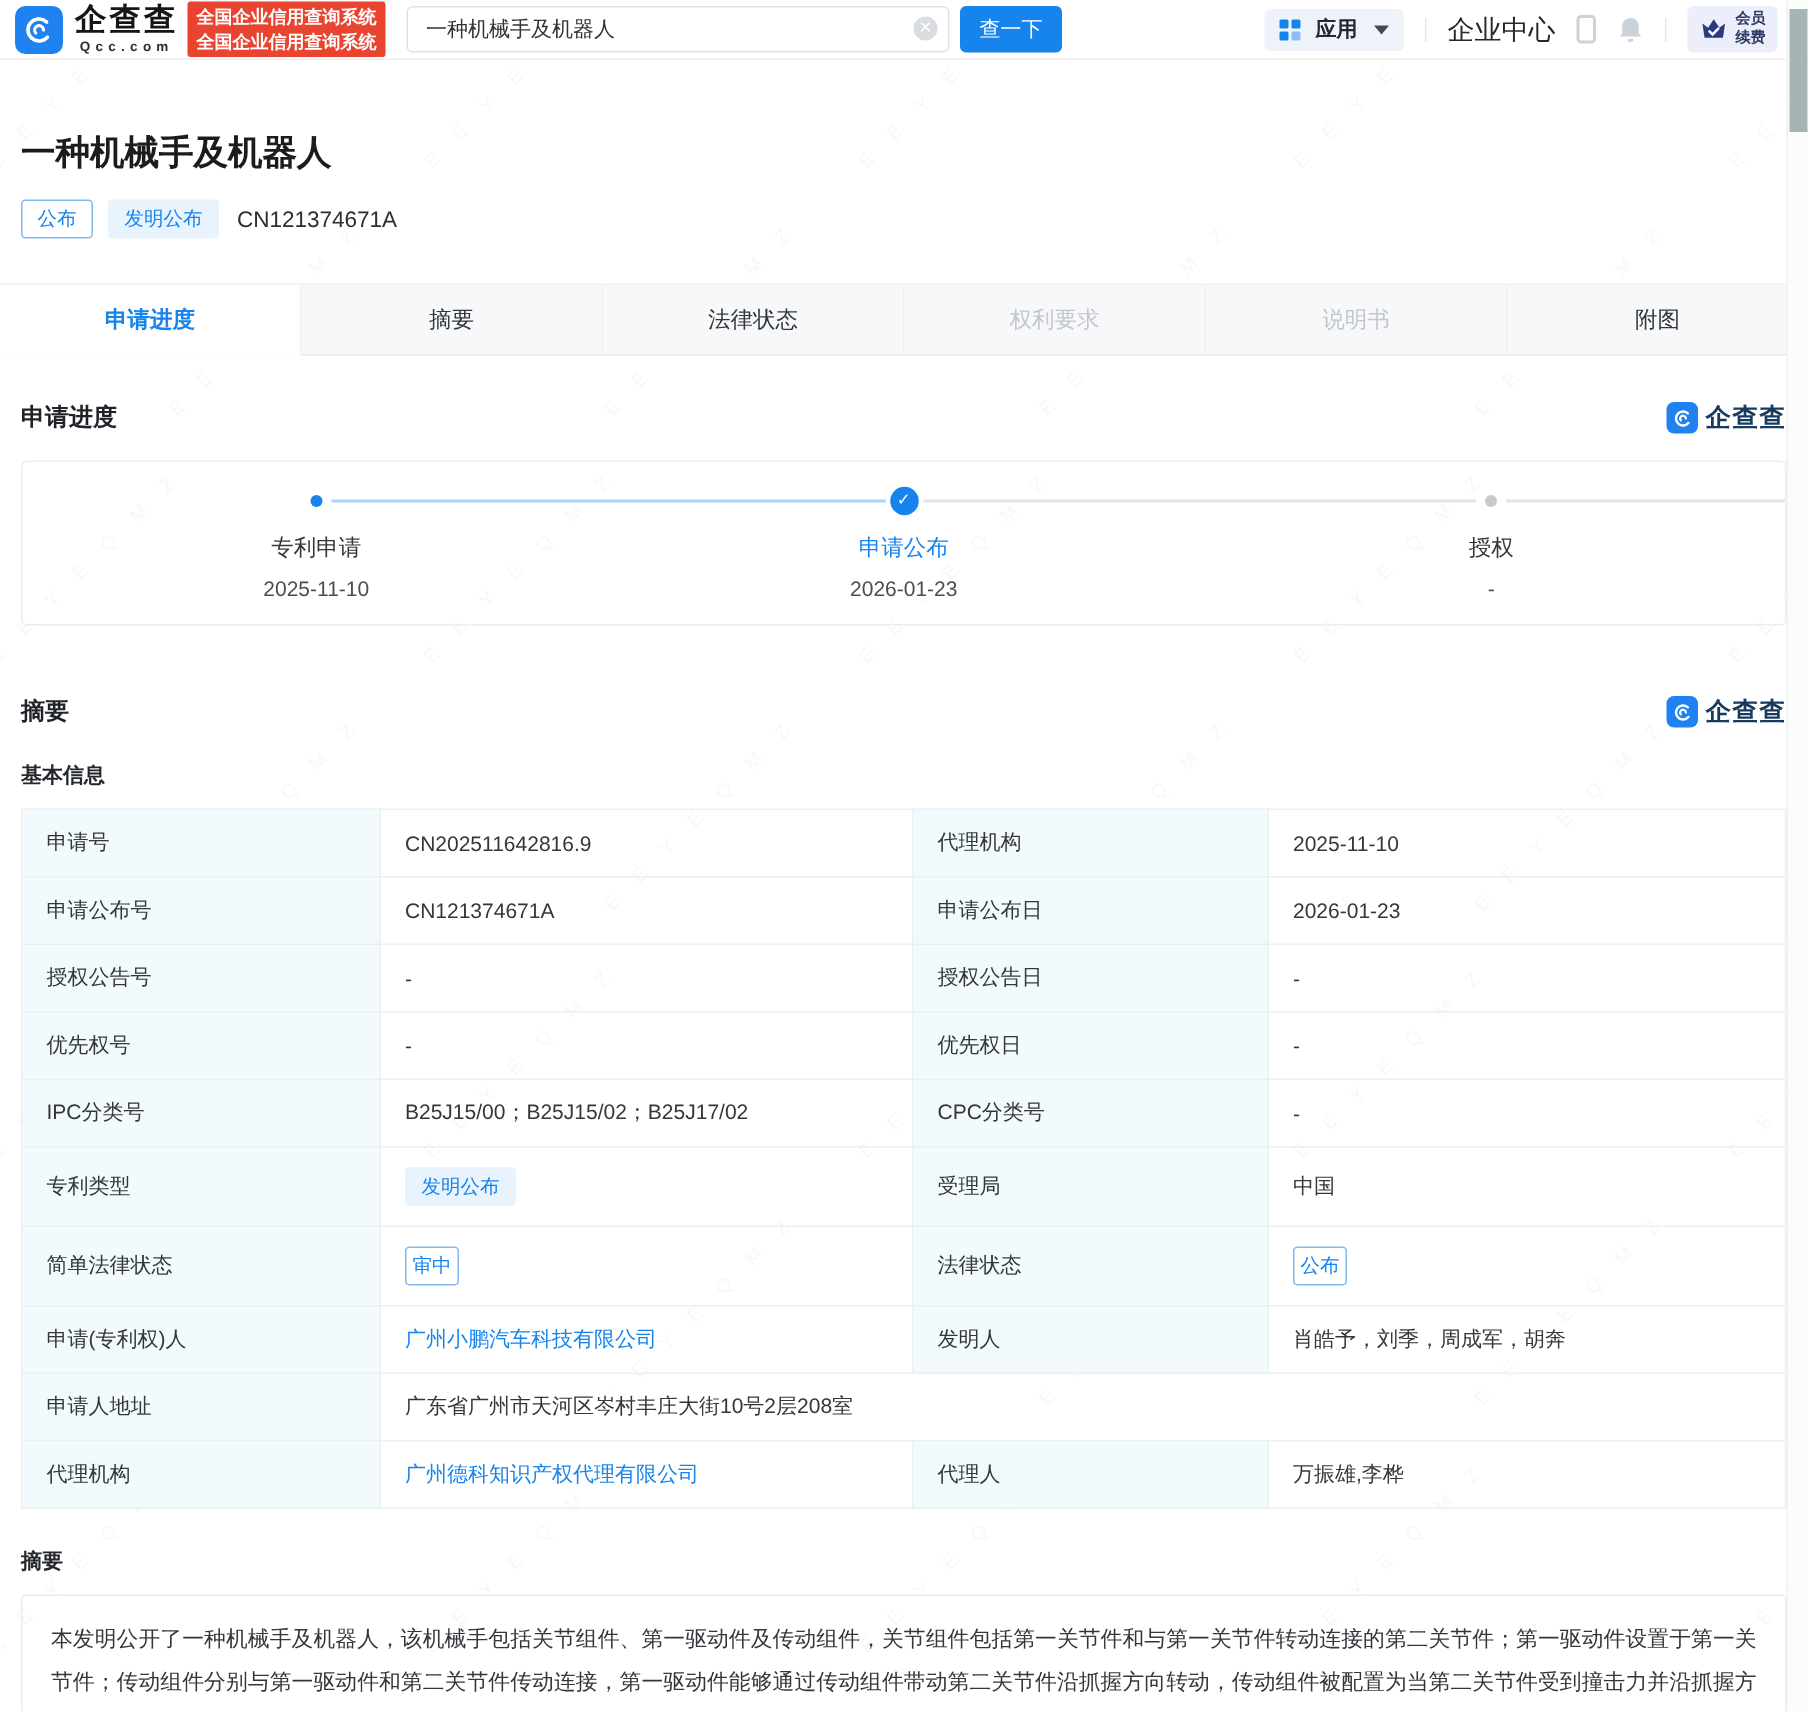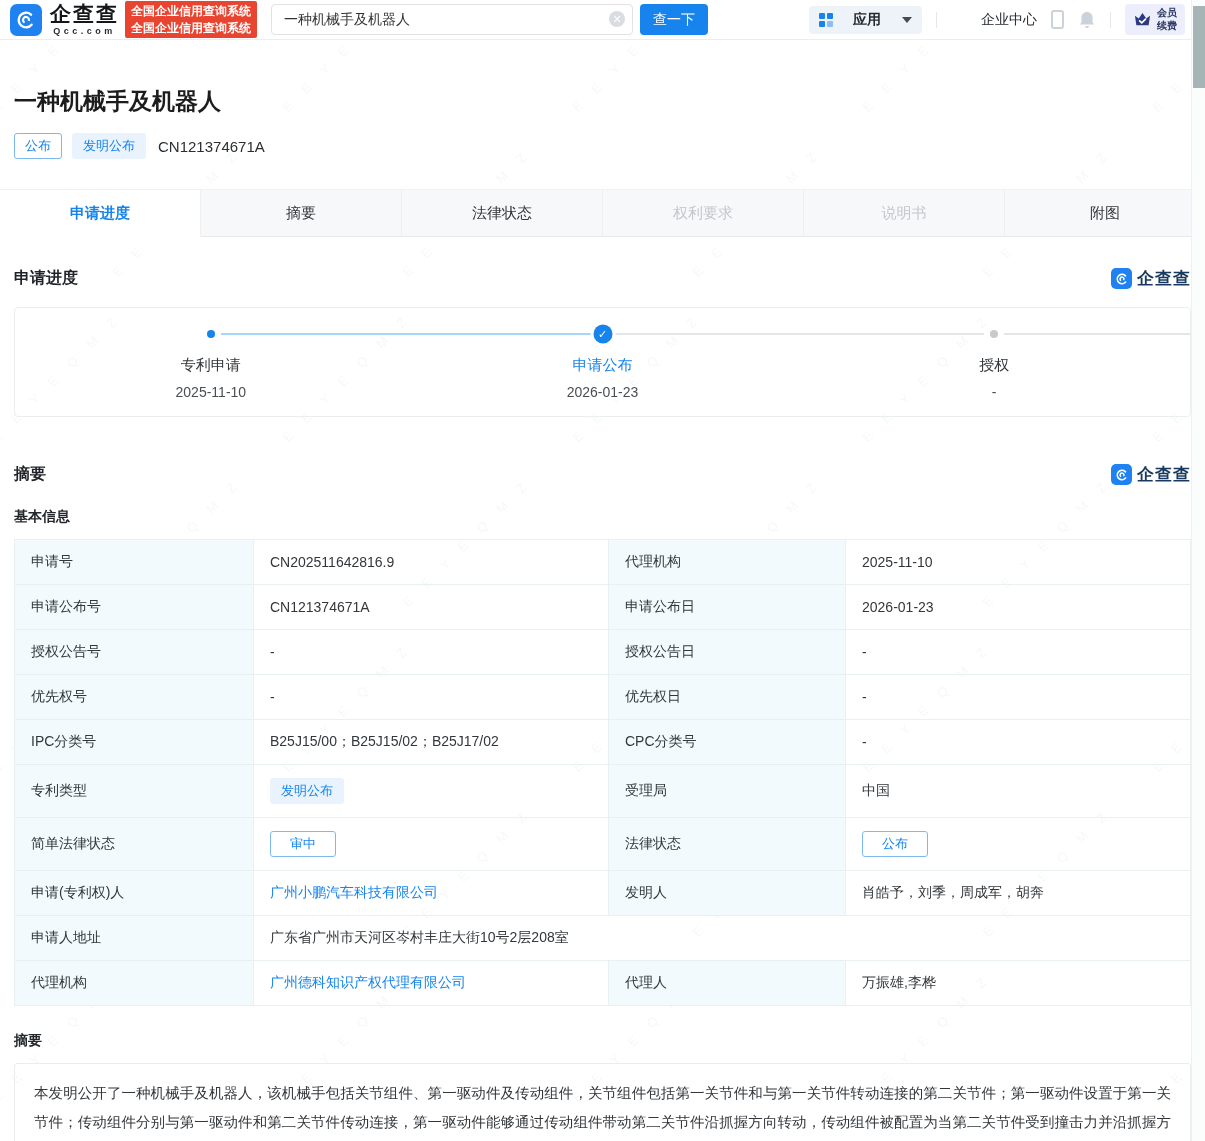--- a/index.html
+++ b/index.html
@@ -27,30 +27,30 @@
   .search-box { position:relative; width:362px; }
   .search-input { width:100%; height:31px; border:1px solid #e2e2e2; border-radius:4px;
                   padding:0 30px 0 12px; font-size:14px; color:#333; outline:none;
                   font-family:inherit; }
   .clear-btn { position:absolute; right:8px; top:7px; width:16px; height:16px; border-radius:50%;
                background:#d9dde1; color:#fff; font-size:11px; line-height:16px; text-align:center;
                cursor:pointer; }
   .search-btn { margin-left:7px; width:68px; height:31px; background:#1684ec; color:#fff;
                 border:none; border-radius:4px; font-size:14px; cursor:pointer; font-family:Liberation Sans, sans-serif; }
   .hnav { margin-left:auto; display:flex; align-items:center; gap:14px; }
-  .apps-pill { display:flex; align-items:center; gap:20px; background:#eef2f9; border-radius:4px;
+  .apps-pill { display:flex; align-items:center; gap:10px; background:#eef2f9; border-radius:4px;
                padding:5px 10px; cursor:pointer; }
   .grid-ic { width:14px; height:14px; display:grid; grid-template-columns:6px 6px; grid-template-rows:6px 6px; gap:2px; }
   .grid-ic i { background:#1684ec; border-radius:1px; }
   .grid-ic i:nth-child(4) { background:#8cbdf4; }
   .apps-label { font-size:14px; font-weight:700; color:#24292f; }
   .caret { width:0; height:0; border-left:5px solid transparent; border-right:5px solid transparent;
            border-top:6px solid #454a50; margin-left:1px; }
   .hdiv { width:1px; height:16px; background:#e6e6e6; }
-  .hlink { font-size:14px; color:#24292f; cursor:pointer; white-space:nowrap;margin-left:30px; }
+  .hlink { font-size:18px; color:#24292f; cursor:pointer; white-space:nowrap; }
   .phone-ic { width:13px; height:19px; border:2px solid #ccd2da; border-radius:3px; cursor:pointer; }
   .bell-ic { cursor:pointer; display:flex; }
   .vip-pill { display:flex; align-items:center; gap:5px; background:#ecEFfb; background:#ecef fb;
               background:#ecefFB; border-radius:4px; padding:3px 8px; cursor:pointer; }
   .vip-pill { background:#eceffb; }
   .vip-txt { font-size:10px; font-weight:700; color:#2f3a66; line-height:1.25; }
   
   .scrollbar { position:absolute; top:0; right:0; width:14px; height:1141px; background:#fbfcfc;
                border-left:1px solid #f0f0f0; z-index:5; }
   .scroll-thumb { position:absolute; top:6px; left:1px; width:13px; height:82px; background:#a5b4b4; cursor:pointer; }
@@ -103,21 +103,21 @@
   .basic-title { margin-top:22px; font-size:14px; font-weight:800; color:#24282c; }
   table.info { width:100%; border-collapse:collapse; margin-top:13px; table-layout:fixed; }
   table.info td { border:1px solid #eaeff2; font-size:14px; color:#33373b; padding:13px 16px;
                   vertical-align:middle; word-break:break-all; }
   td.lbl { background:#f2fafd; }
   col.c1 { width:239px; } col.c2 { width:355px; } col.c3 { width:237px; }
   a.cell-link { color:#1684ec; text-decoration:none; cursor:pointer; }
   .cell-tag-solid { display:inline-block; background:#e8f3fd; color:#1684ec; font-size:13px;
                     padding:4px 11px; border-radius:3px; }
   .cell-tag-outline { display:inline-block; border:1px solid #7db9f0; color:#1684ec; background:#fff;
-                      font-size:13px; padding:3px 19px; border-radius:3px; }
+                      font-size:13px; padding:3px 4px; border-radius:3px; }
   
   .abs-label { margin-top:26px; font-size:14px; font-weight:800; color:#24282c; }
   .abs-box { border:1px solid #e9edf0; border-radius:3px; margin-top:13px; padding:15px 19px;
              font-size:14.5px; line-height:29px; color:#33373b; text-align:justify; }
 </style>
 </head>
 <body>
 
 <div id="wm-layer">
     <span class="wm" style="left: -30.9091px; top: 40px;">E E Y E Q M Z</span>

